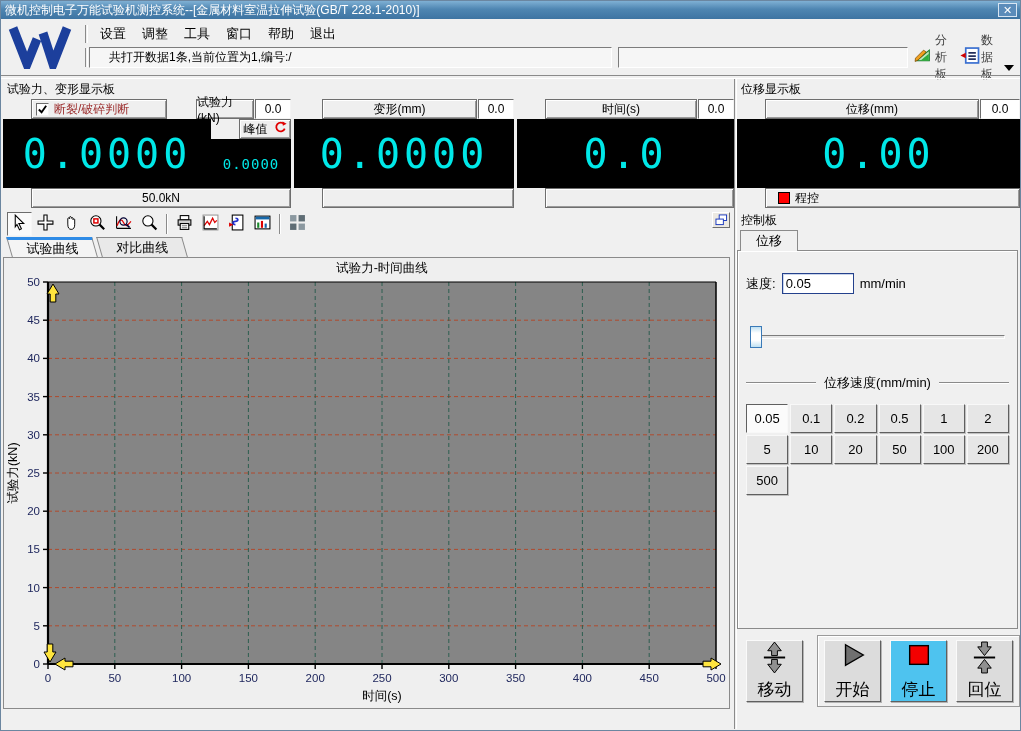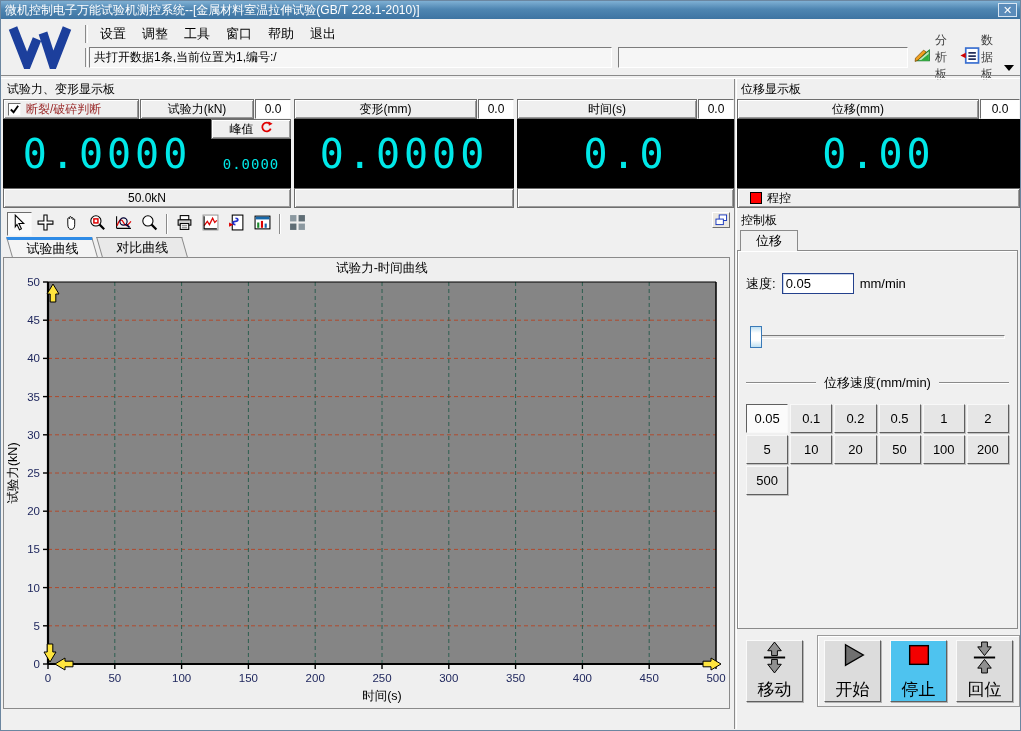--- a/index.html
+++ b/index.html
@@ -13,33 +13,33 @@
   #closebtn{position:absolute;right:3px;top:2px;width:19px;height:14px;background:#5b8cba;
     border:1px solid #d7e5f2;color:#fff;font-size:11px;line-height:12px;text-align:center;cursor:default;}
 
   
   #header{position:absolute;left:0;top:18px;width:100%;height:56px;background:#f0f0f0;}
   #logo{position:absolute;left:6px;top:4px;}
   .grip{position:absolute;width:3px;border-left:1px solid #8a8a8a;border-right:1px solid #fff;}
   #menurow{position:absolute;left:92px;top:4px;height:20px;display:flex;gap:2px;}
   .menu-item{font-size:13px;padding:2px 7px;color:#000;}
   #statusbox{position:absolute;left:88px;top:28px;width:523px;height:21px;background:#f6f6f6;
-    border:1px solid;border-color:#7c7c7c #fff #fff #7c7c7c;font-size:12px;line-height:19px;padding-left:4px;color:#000;}
+    border:1px solid;border-color:#7c7c7c #fff #fff #7c7c7c;font-size:12px;line-height:19px;padding-left:19px;color:#000;}
   #statusbox2{position:absolute;left:617px;top:28px;width:290px;height:21px;background:#f6f6f6;
     border:1px solid;border-color:#7c7c7c #fff #fff #7c7c7c;}
   .hdr-tool{position:absolute;top:22px;width:44px;height:32px;display:flex;flex-direction:row;align-items:center;font-size:12px;color:#404040;}
   #hdrsep{position:absolute;left:0;top:74px;width:100%;height:4px;border-top:1px solid #8a8a8a;border-bottom:1px solid #ffffff;}
   #hdr-caret{position:absolute;left:1003px;top:38px;}
 
   
   .grp-label{font-size:12px;color:#000;padding:1px 2px 1px 4px;}
 
   
   .bar3d{background:#efefef;border:1px solid #6e6e6e;box-shadow:inset 1px 1px 0 #fff,inset -1px -1px 0 #9a9a9a;
-    font-size:12px;color:#000;display:flex;align-items:center;justify-content:center;}
+    font-size:12px;color:#000;display:flex;align-items:center;justify-content:center;margin-left:28px;}
   .ratebox{background:#fff;border:1px solid;border-color:#6d6d6d #f4f4f4 #f4f4f4 #6d6d6d;
     font-size:12px;color:#000;display:flex;align-items:center;justify-content:center;}
   .lcd{background:#000;color:#00e8e8;font-family:"DejaVu Sans Mono",monospace;
     display:flex;align-items:center;justify-content:center;}
   .lcd-big{font-size:40px;letter-spacing:4px;}
   .lcd-sm{font-size:14px;letter-spacing:1px;}
   .chk{width:13px;height:13px;background:#fff;border:1px solid;border-color:#6d6d6d #f4f4f4 #f4f4f4 #6d6d6d;display:inline-flex;align-items:center;justify-content:center;}
   .redsq{width:12px;height:12px;background:#f00;border:1px solid #000;display:inline-block;}
 
   #disp-group{position:absolute;left:2px;top:79px;width:731px;height:129px;}

